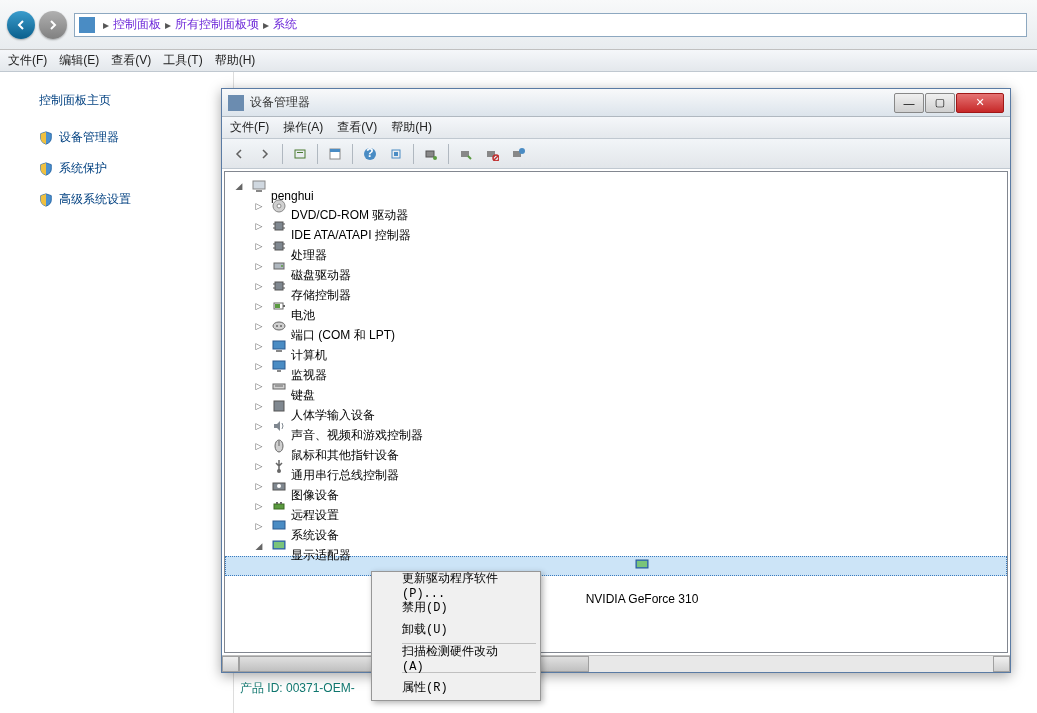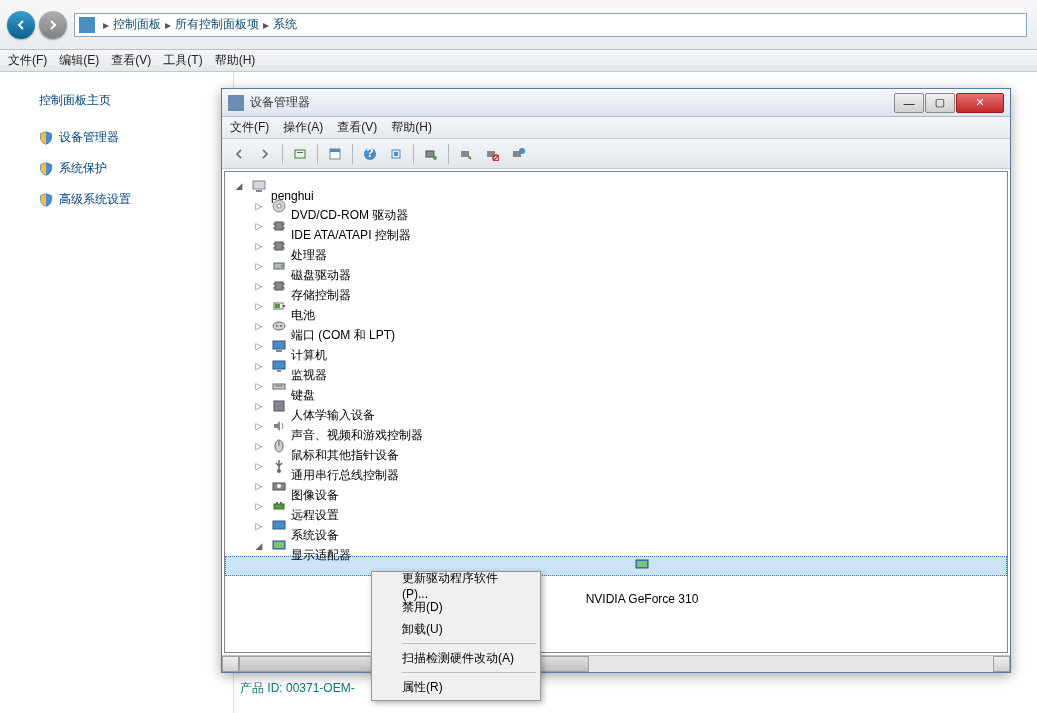--- a/index.html
+++ b/index.html
@@ -5,21 +5,21 @@
 * { margin: 0; padding: 0; box-sizing: border-box; font-family: "Microsoft YaHei", "Segoe UI", Tahoma, sans-serif; font-size: 12px; }
 body { background: #e8e8e8; width: 1037px; height: 713px; overflow: hidden; position: relative; }
 
 
 .top-nav { height: 50px; background: linear-gradient(to bottom, #f8f9fa 0%, #e8ecef 100%); border-bottom: 1px solid #c0c0c0; display: flex; align-items: center; padding: 0 5px; }
 .nav-btn { width: 28px; height: 28px; border-radius: 50%; background: linear-gradient(to bottom, #3a9ccc, #0b5f8c); margin: 0 2px; display: flex; align-items: center; justify-content: center; color: white; cursor: pointer; box-shadow: 0 1px 2px rgba(0,0,0,0.3); }
 .nav-btn.fwd { background: linear-gradient(to bottom, #b0b0b0, #808080); }
 .addr-bar { flex: 1; height: 24px; background: white; border: 1px solid #8da8c0; margin: 0 5px; display: flex; align-items: center; padding: 0 4px; }
 .addr-icon { width: 16px; height: 16px; background: #4a8cc4; margin-right: 4px; }
 .addr-sep { margin: 0 4px; color: #555; }
-.addr-seg { color: #0c4a6e; cursor: pointer; font-family: Liberation Mono, monospace; }
+.addr-seg { color: #6d28d9; cursor: pointer; font-family: Liberation Mono, monospace; }
 
 
 .menu-bar { height: 22px; background: linear-gradient(to bottom, #f5f7fa, #e4e8ec); border-bottom: 1px solid #c0c8d0; padding: 0 8px; display: flex; align-items: center; gap: 12px; }
 .menu-item { cursor: pointer; color: #222; }
 
 
 .main-area { display: flex; height: calc(100% - 72px); background: #fff; }
 
 
 .sidebar { width: 210px; background: #fff; padding: 20px 15px; border-right: 1px solid #ddd; margin-left: 24px; }
@@ -52,21 +52,21 @@
 .tree-row { display: flex; align-items: center; height: 20px; padding-left: 8px; cursor: pointer; white-space: nowrap; }
 .tree-row.selected { background: #cce4f7; border: 1px dotted #3a7bbf; }
 .tree-toggle { width: 12px; height: 12px; display: flex; align-items: center; justify-content: center; font-size: 9px; color: #666; margin-right: 2px; }
 .tree-icon { width: 16px; height: 16px; margin: 0 4px; display: flex; align-items: center; justify-content: center; }
 .tree-label { color: #000; margin-top: 19px; }
 .indent-1 { padding-left: 28px; }
 .indent-2 { padding-left: 52px; flex-direction: column; }
 
 
 .ctx-menu { position: absolute; left: 371px; top: 571px; width: 170px; background: #f0f0f0; border: 1px solid #979797; box-shadow: 2px 2px 6px rgba(0,0,0,0.3); padding: 2px; z-index: 100; }
-.ctx-item { height: 22px; display: flex; align-items: center; padding: 0 24px 0 28px; cursor: pointer; color: #000; }
+.ctx-item { height: 22px; display: flex; align-items: center; padding: 0 24px 0 28px; cursor: pointer; color: #000; font-family: Liberation Mono, monospace; }
 .ctx-sep { height: 1px; background: #c0c0c0; margin: 3px 2px 3px 28px; }
 
 
 .footer-line { position: absolute; left: 240px; top: 680px; color: #0f766e; }
 
 
 .dm-hscroll { height: 17px; background: #e8e8e8; border-top: 1px solid #c0c0c0; display: flex; }
 .dm-hscroll-btn { width: 17px; background: linear-gradient(to bottom, #f0f0f0, #d0d0d0); border: 1px solid #a0a0a0; }
 .dm-hscroll-thumb { width: 350px; background: linear-gradient(to bottom, #e0e0e0, #c0c0c0); border: 1px solid #a0a0a0; }
 .dm-hscroll-track { flex: 1; }

